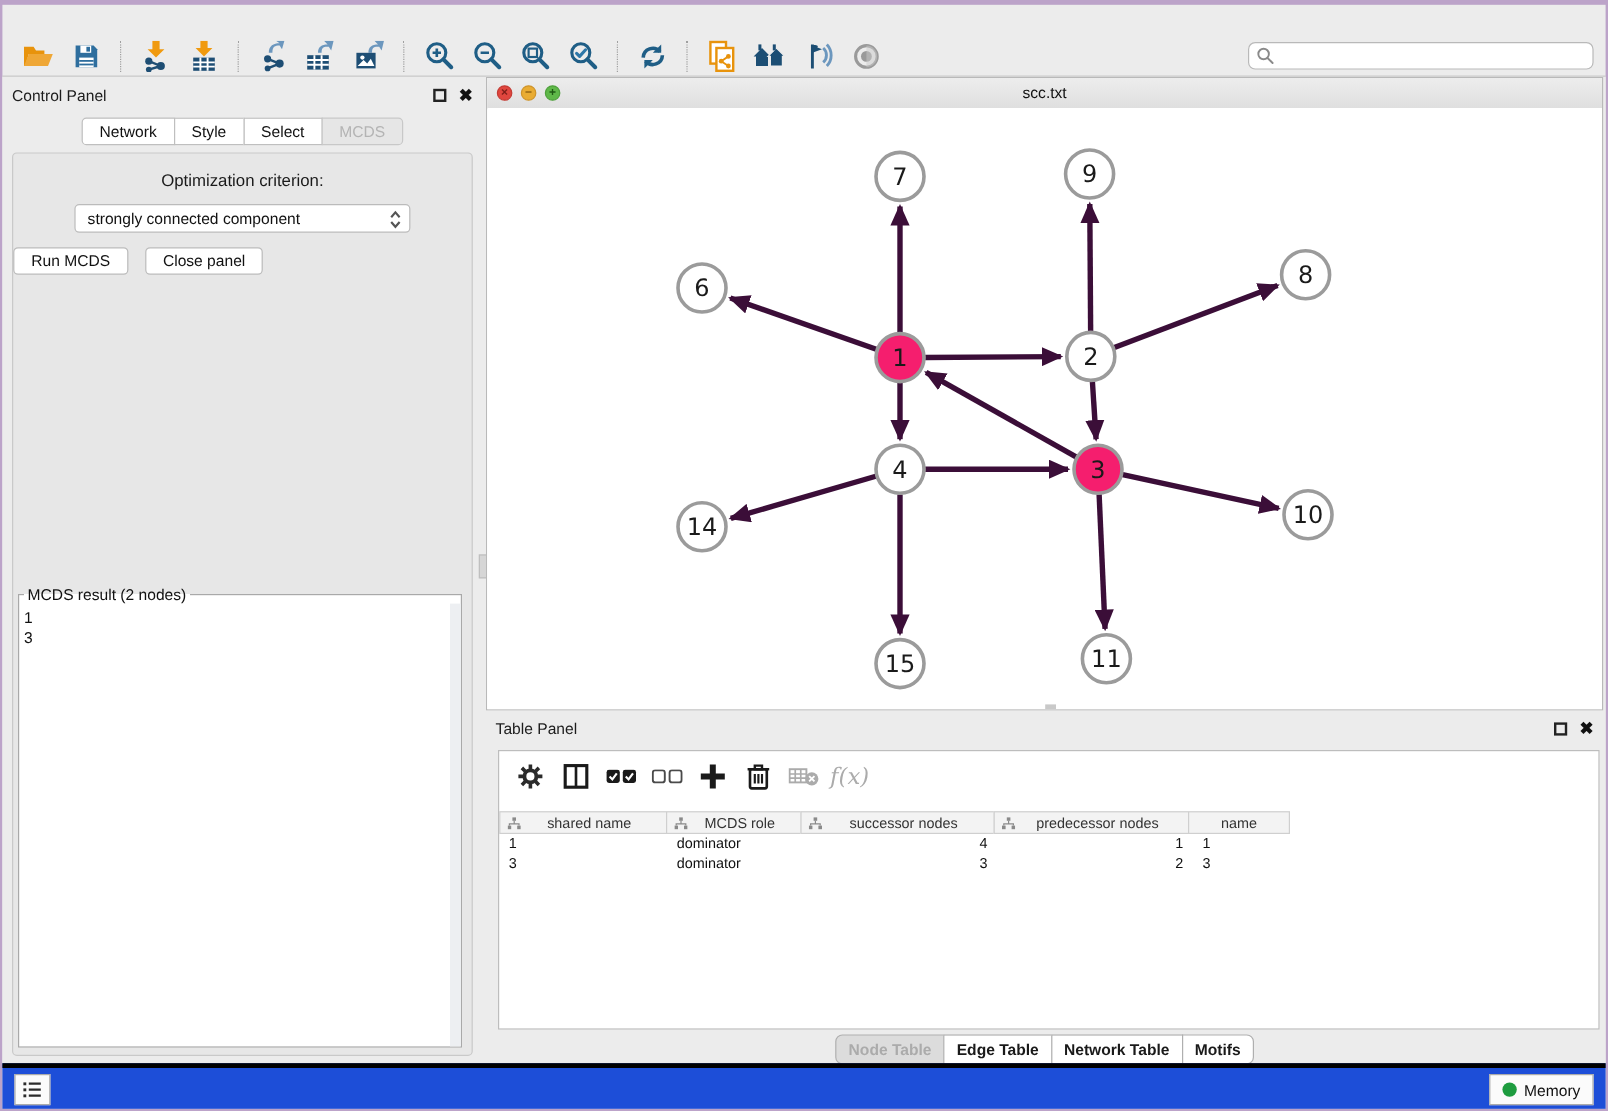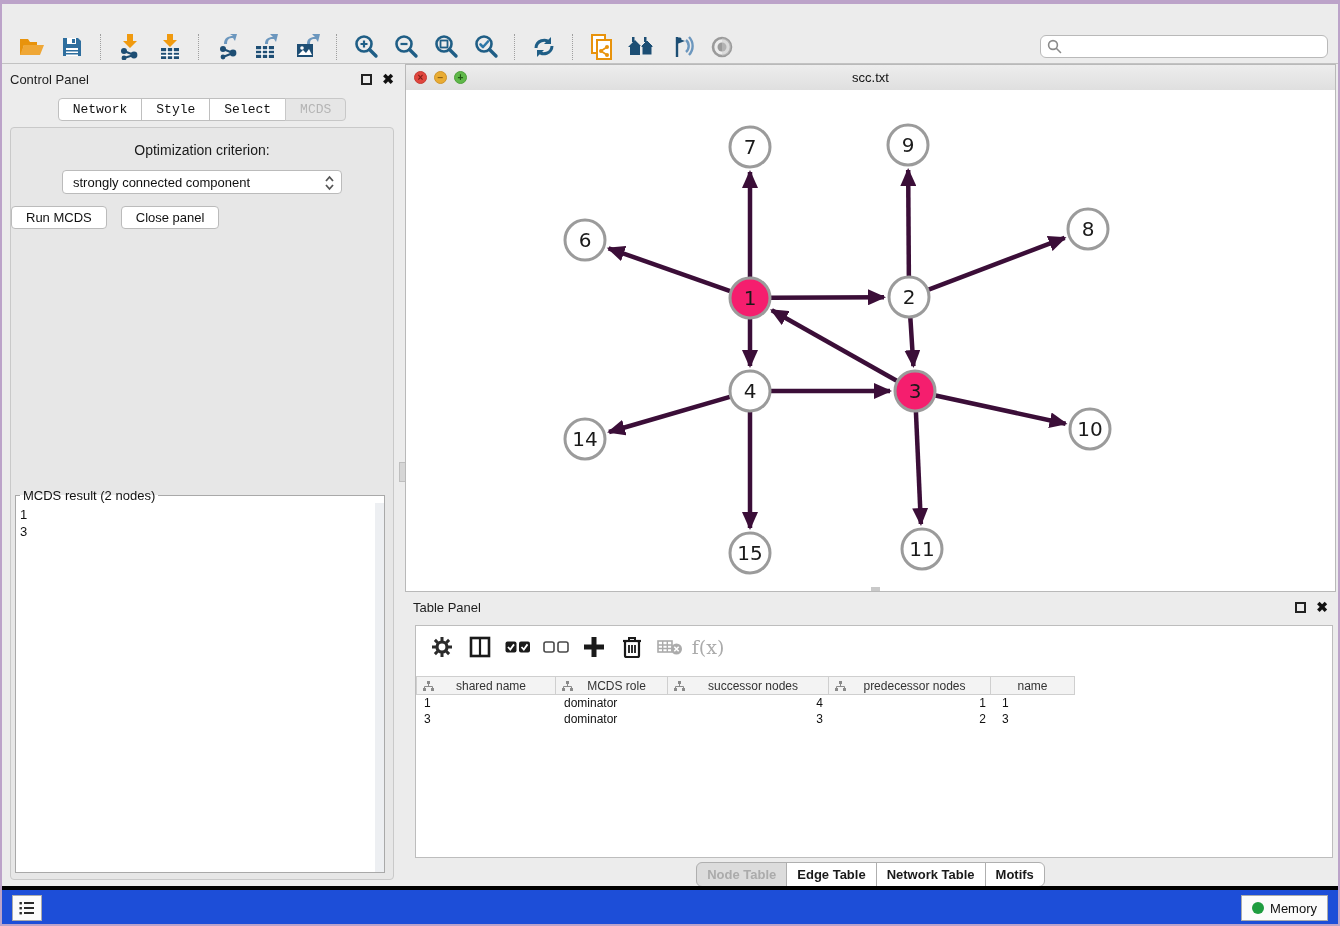--- a/index.html
+++ b/index.html
@@ -21,21 +21,21 @@
 
   
   #content{position:absolute;left:0;right:0;top:60px;bottom:34px;background:#ECECEC;}
 
   
   #control-panel{position:absolute;left:0;top:4px;width:400px;bottom:6px;}
   .panel-head{height:22px;display:flex;align-items:center;font-size:13px;color:#1D1D1D;padding:0 8px;}
   .panel-head .spacer{flex:1;}
   .float-btn{width:11px;height:11px;border:2px solid #222;box-sizing:border-box;margin-right:10px;cursor:pointer;}
   .close-btn{font-size:14px;font-weight:bold;color:#111;cursor:pointer;line-height:1;}
-  #cp-tabs{position:absolute;left:0;right:0;top:30px;display:flex;justify-content:center;font-family:Liberation Mono, monospace;}
+  #cp-tabs{position:absolute;left:0;right:0;top:30px;display:flex;justify-content:center;}
   .cp-tab{border:1px solid #BFBFBF;background:#FFF;font-size:13px;color:#111;padding:3px 14px;margin-left:-1px;cursor:pointer;}
   .cp-tab:first-child{border-radius:4px 0 0 4px;margin-left:0;}
   .cp-tab:last-child{border-radius:0 4px 4px 0;}
   .cp-tab.active{background:#E6E6E6;color:#B4B4B4;border-color:#C8C8C8;}
   #cp-body{position:absolute;left:8px;right:8px;top:59px;bottom:4px;background:#E7E7E7;border:1px solid #C9C9C9;border-radius:4px;}
   #opt-label{text-align:center;font-size:14px;color:#1A1A1A;margin-top:14px;}
   #opt-select{position:relative;margin:12px auto 0;width:280px;height:24px;background:#FFF;border:1px solid #BBB;border-radius:4px;box-sizing:border-box;display:flex;align-items:center;font-size:13px;color:#111;padding-left:10px;cursor:pointer;}
   #opt-select .chevrons{position:absolute;right:6px;top:3px;}
   #cp-buttons{display:flex;justify-content:flex-start;gap:14px;margin-top:12px;}
   .cp-btn{background:#FFF;border:1px solid #BBB;border-radius:4px;font-size:13px;color:#111;padding:3px 14px;cursor:pointer;font-family:"Liberation Sans",sans-serif;}
@@ -52,21 +52,21 @@
   #net-canvas{position:absolute;left:0;right:0;top:25px;bottom:0;background:#FFF;overflow:hidden;}
   #graph-svg{display:block;}
   #canvas-grip{position:absolute;left:50%;bottom:0px;width:9px;height:4px;background:#C9C9C9;}
   #splitter-handle{position:absolute;left:397px;top:398px;width:6px;height:18px;background:#D6D6D6;border:1px solid #BFBFBF;}
 
   
   #table-panel{position:absolute;left:403px;top:532px;right:2px;bottom:0;}
   #tp-box{position:absolute;left:10px;right:3px;top:29px;height:231px;background:#FFF;border:1px solid #BDBDBD;}
   #tp-toolbar{position:absolute;left:0;right:0;top:0;height:42px;display:flex;align-items:center;padding-left:12px;}
   .tp-icon{width:28px;height:26px;display:flex;align-items:center;justify-content:center;margin-right:10px;cursor:pointer;}
-  .fx{font-family:"DejaVu Serif",serif;font-size:19px;color:#ABABAB;}
+  .fx{font-family:"DejaVu Serif",serif;font-style:italic;font-size:19px;color:#ABABAB;}
   #tp-table{position:absolute;left:0;top:50px;}
   #tp-header{display:flex;}
   .th-cell{height:19px;box-sizing:border-box;background:#F3F3F3;border:1px solid #CFCFCF;margin-left:-1px;display:flex;align-items:center;justify-content:center;font-size:12px;color:#333;gap:5px;position:relative;}
   .th-cell:first-child{margin-left:0;}
   .th-tree{position:absolute;left:6px;top:4px;}
   .tr-row{display:flex;}
   .td-cell{height:16px;font-size:12px;color:#111;box-sizing:border-box;padding:1px 8px 0 8px;overflow:hidden;white-space:nowrap;}
   #tp-tabs{position:absolute;left:0;right:0;top:266px;display:flex;justify-content:center;}
   .tp-tab{border:1px solid #AFAFAF;background:#FFF;font-size:13px;font-weight:bold;color:#1A1A1A;padding:4px 10px;margin-left:-1px;cursor:pointer;}
   .tp-tab:first-child{border-radius:6px 0 0 6px;margin-left:0;}

